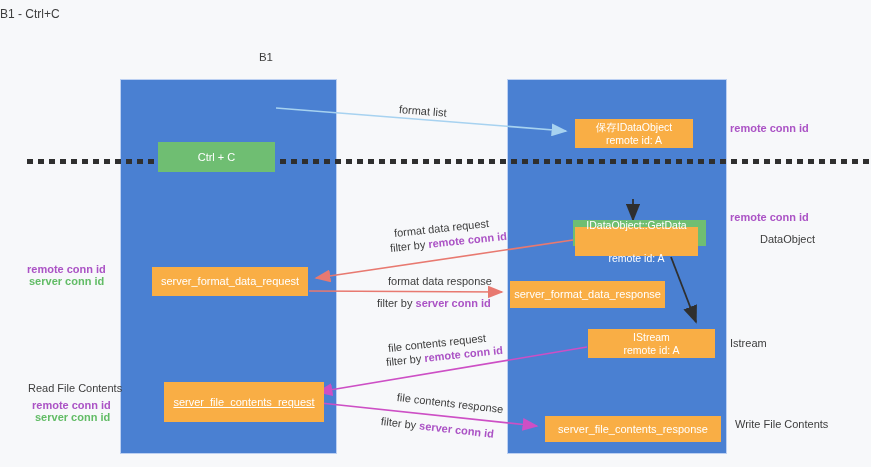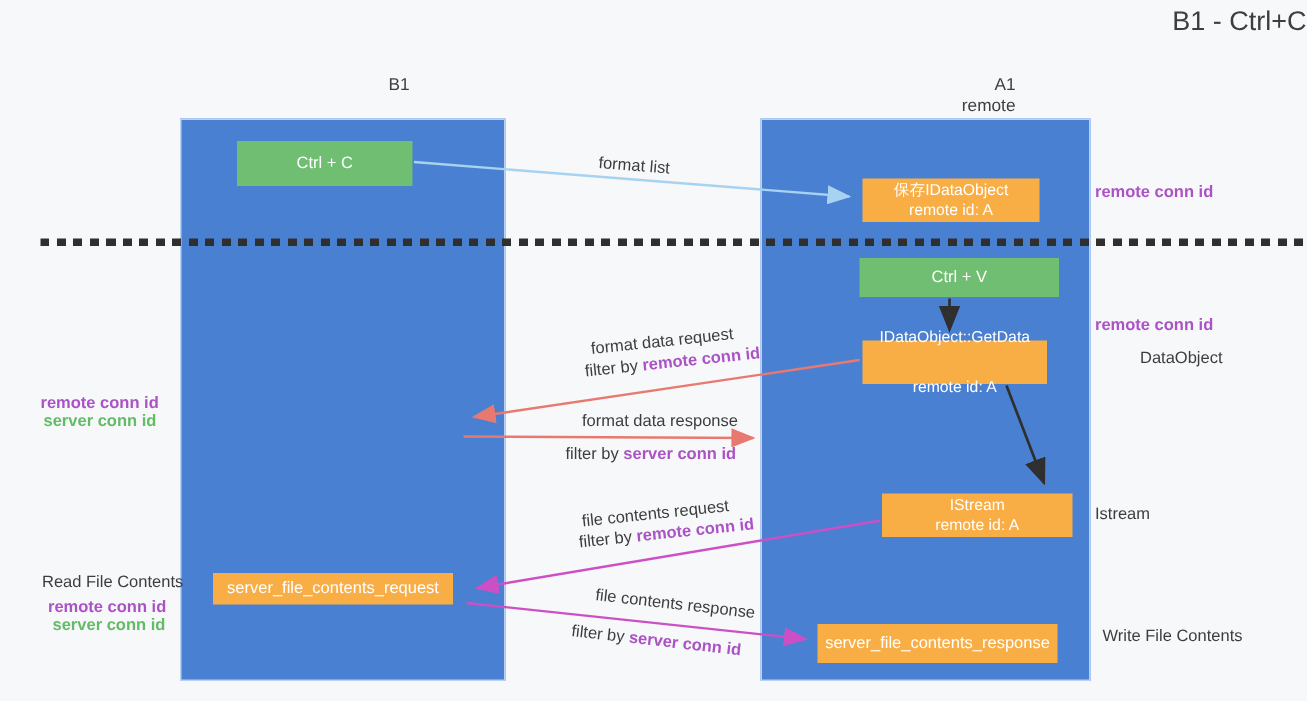--- a/index.html
+++ b/index.html
@@ -3,45 +3,45 @@
 <meta charset="utf-8">
 <style>
   :root{
     --bg:#f7f8fa; --column-blue:#4a80d2; --box-green:#6fbe72; --box-orange:#f9ae45;
     --arrow-black:#2f2f2f; --arrow-salmon:#e87970; --arrow-magenta:#cd4fc5;
     --arrow-lightblue:#a7d2f0; --text-purple:#ab53c5; --text-green:#62bc66; --text-dark:#3d3d3d;
   }
   html,body{margin:0;padding:0;}
   body{background:var(--bg); font-family:"Liberation Sans", sans-serif;}
   .canvas{position:relative; width:871px; height:467px; background:var(--bg); overflow:hidden;}
-  .title{position:absolute; top:4px; left:0; right:0; text-align:right;
-         font-size:18px; line-height:20px; color:var(--text-dark);}
+  .title{position:absolute; top:4px; left:0; right:0; text-align:left;
+         font-size:12px; line-height:20px; color:var(--text-dark);}
   .header{position:absolute; width:120px; text-align:right; font-size:11.5px;
           line-height:14px; color:var(--text-dark);}
   #header-left{left:153px; top:50px;}
   #header-right{left:557px; top:50px;}
   .column{position:absolute; background:var(--column-blue); border:1px solid #bcd0f2;}
   #col-left{left:120px; top:79px; width:215px; height:373px;}
   #col-right{left:507px; top:79px; width:218px; height:373px;}
   .divider{position:absolute; left:27px; top:159px; width:844px; height:5px;
            background:repeating-linear-gradient(90deg, var(--arrow-black) 0 6px, transparent 6px 11px);}
   .box{position:absolute; display:flex; flex-direction:column; justify-content:center;
        align-items:center; text-align:center; color:#ffffff; font-size:11px; line-height:13px;}
-  .box.green{background:var(--box-green);}
+  .box.green{background:var(--box-green);margin-top:48px;}
   .box.orange{background:var(--box-orange);}
   .box.two-line{font-size:10.5px;}
   #box-ctrl-c{left:158px; top:94px; width:117px; height:30px;}
   #box-save-obj{left:575px; top:119px; width:118px; height:29px;}
   #box-ctrl-v{left:573px; top:172px; width:133px; height:26px;}
   #box-getdata{left:575px; top:227px; width:123px; height:29px;gap:20px;}
   #box-fmt-req{left:152px; top:267px; width:156px; height:29px;}
   #box-fmt-resp{left:510px; top:281px; width:155px; height:27px;}
   #box-istream{left:588px; top:329px; width:127px; height:29px;}
-  #box-file-req{left:142px; top:382px; width:160px; height:21px;}
-  #box-file-resp{left:545px; top:416px; width:160px; height:26px;}
+  #box-file-req{left:164px; top:382px; width:160px; height:40px;text-decoration:underline;}
+  #box-file-resp{left:545px; top:416px; width:176px; height:26px;}
   svg.arrows{position:absolute; left:0; top:0; pointer-events:none;}
   .elabel{position:absolute; font-size:11px; color:var(--text-dark); white-space:nowrap;
           transform-origin:left center;}
   #lbl-format-list{left:399px; top:103px; transform:rotate(4.5deg);}
   #lbl-fdr{left:394px; top:227px; transform:rotate(-6deg);}
   #lbl-fdr-f{left:390px; top:242px; transform:rotate(-6deg);}
   #lbl-fdresp{left:388px; top:275px;}
   #lbl-fdresp-f{left:377px; top:297px;}
   #lbl-fcr{left:388px; top:342px; transform:rotate(-6deg);}
   #lbl-fcr-f{left:386px; top:356px; transform:rotate(-6deg);}
@@ -65,24 +65,20 @@
 <body>
 
 <div class="canvas">
 
   <div class="title">
     <div>B1 - Ctrl+C</div>
   </div>
 
   <div class="header" id="header-left">
     <div>B1</div>
-  </div>
-  <div class="header" id="header-right">
-    <div>A1</div>
-    <div>remote</div>
   </div>
 
   <div class="column" id="col-left"></div>
   <div class="column" id="col-right"></div>
 
   <div class="divider"></div>
 
   <svg class="arrows" width="871" height="467" viewBox="0 0 871 467">
     <defs>
       <marker id="m-lblue" markerWidth="10" markerHeight="8" refX="9" refY="4" orient="auto">
@@ -118,21 +114,27 @@
 
   <div class="box green" id="box-ctrl-v">
     <div>Ctrl + V</div>
   </div>
 
   <div class="box orange two-line" id="box-getdata">
     <div>IDataObject::GetData</div>
     <div>remote id: A</div>
   </div>
 
+  <div class="box orange" id="box-fmt-req">
+    <div>server_format_data_request</div>
+  </div>
 
+  <div class="box orange" id="box-fmt-resp">
+    <div>server_format_data_response</div>
+  </div>
 
   <div class="box orange two-line" id="box-istream">
     <div>IStream</div>
     <div>remote id: A</div>
   </div>
 
   <div class="box orange" id="box-file-req">
     <div>server_file_contents_request</div>
   </div>
 

